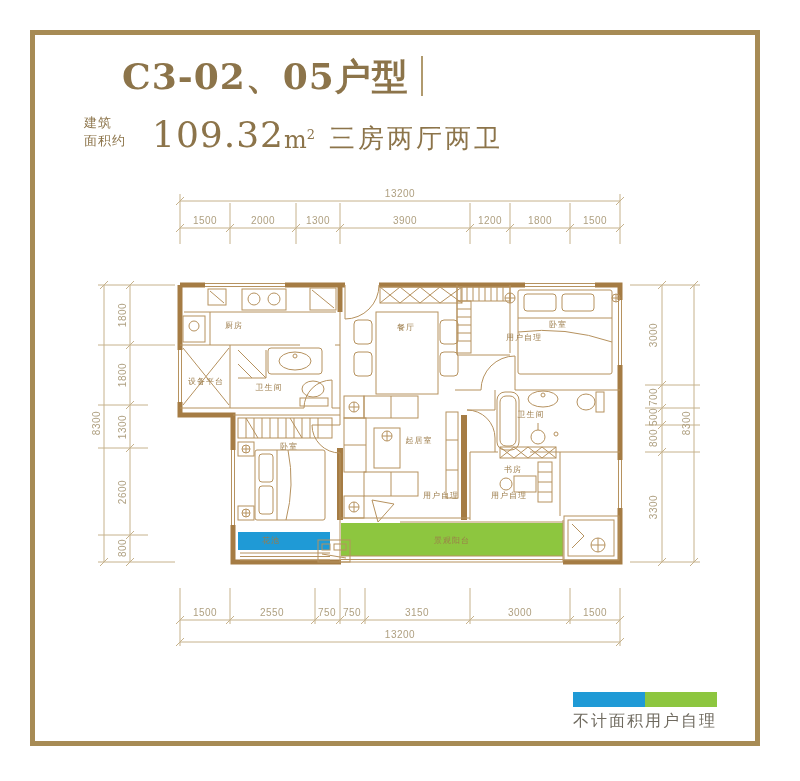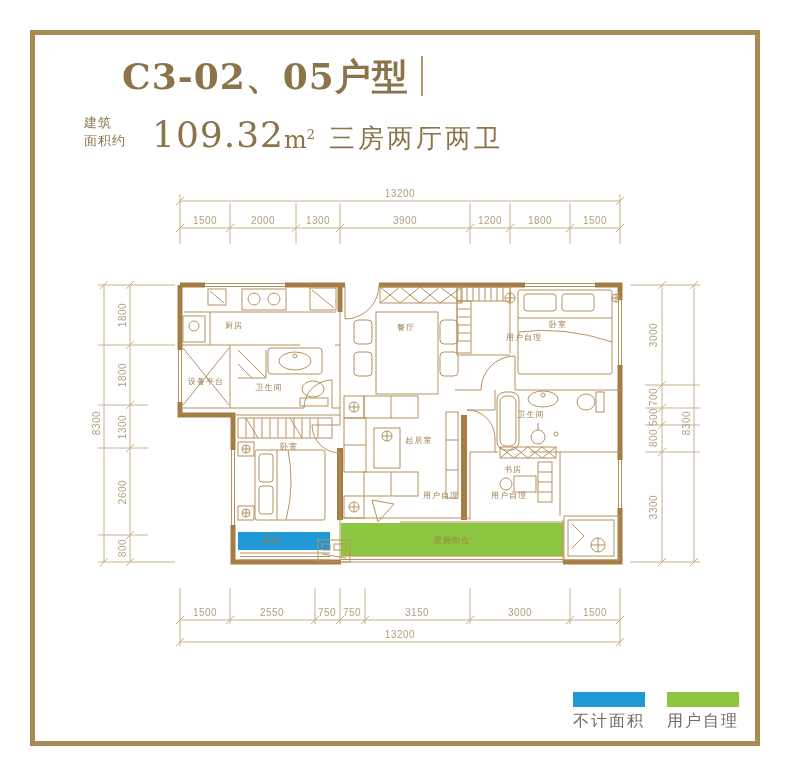--- a/index.html
+++ b/index.html
@@ -19,21 +19,21 @@
   .area-unit{font-family:"DejaVu Serif","Liberation Serif",serif;font-size:24px;line-height:1.1;margin-left:0;}
   .area-unit sup{font-size:13px;}
   .layout-desc{font-family:"DejaVu Serif","Liberation Serif",serif;font-size:26px;line-height:1;
                margin-left:14px;letter-spacing:3px;padding-bottom:2px;}
   
   svg.plan{position:absolute;left:0;top:0;width:800px;height:781px;}
   svg.plan text{font-family:"Liberation Sans",sans-serif;}
   .dimtxt{fill:#afa081;font-size:10px;letter-spacing:0.5px;}
   .roomtxt{fill:#9c7c4a;font-size:8px;letter-spacing:1px;}
   
-  .legend{position:absolute;left:573px;top:692px;display:flex;gap:22px;}
+  .legend{position:absolute;left:573px;top:692px;display:flex;}
   .legend-item{display:flex;flex-direction:column;gap:4px;}
   .swatch{width:72px;height:15px;}
   .swatch-blue{background:#1f9ad6;}
   .swatch-green{background:#8dc63f;}
   .legend-label{font-size:16px;color:#6f6a5f;letter-spacing:2px;}
 </style>
 </head>
 <body>
 
 <div class="page">

